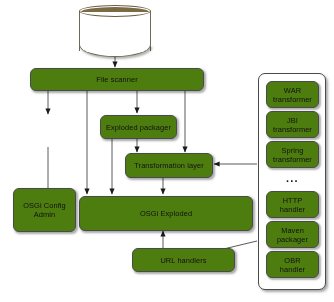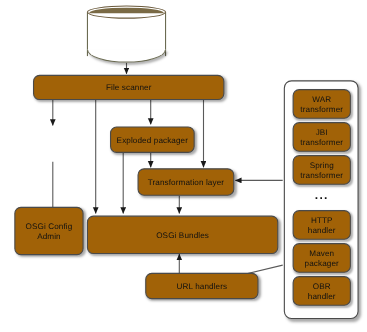--- a/index.html
+++ b/index.html
@@ -18,21 +18,21 @@
   #svg-layer {
     position: absolute;
     left: 0;
     top: 0;
     width: 334px;
     height: 302px;
   }
   .node {
     position: absolute;
     box-sizing: border-box;
-    background: #a16207;
+    background: #4d7c0f;
     border: 1px solid #4a4a4a;
     border-radius: 6px;
     display: flex;
     align-items: center;
     justify-content: center;
     text-align: center;
     color: #111111;
     font-size: 7.4px;
     line-height: 9px;
     letter-spacing: 0.1px;
@@ -174,21 +174,21 @@
   <div class="node" style="left:100px; top:115px; width:77px; height:24px;">
     <span>Exploded packager</span>
   </div>
 
   <div class="node" style="left:13px; top:188px; width:63px; height:44px;">
     <span>OSGi Config
 Admin</span>
   </div>
 
   <div class="node" style="left:79px; top:196px; width:174px; height:35px;">
-    <span>OSGi Bundles</span>
+    <span>OSGi Exploded</span>
   </div>
 
   <div class="node" style="left:120px; top:248px; width:103px; height:24px;margin-left:12px;">
     <span>URL handlers</span>
   </div>
 
   <div class="panel" style="left:258px; top:73px; width:68px; height:217px;padding-left:24px;">
 
     <div class="node" style="left:7px; top:7px; width:53px; height:27px;">
       <span>WAR

